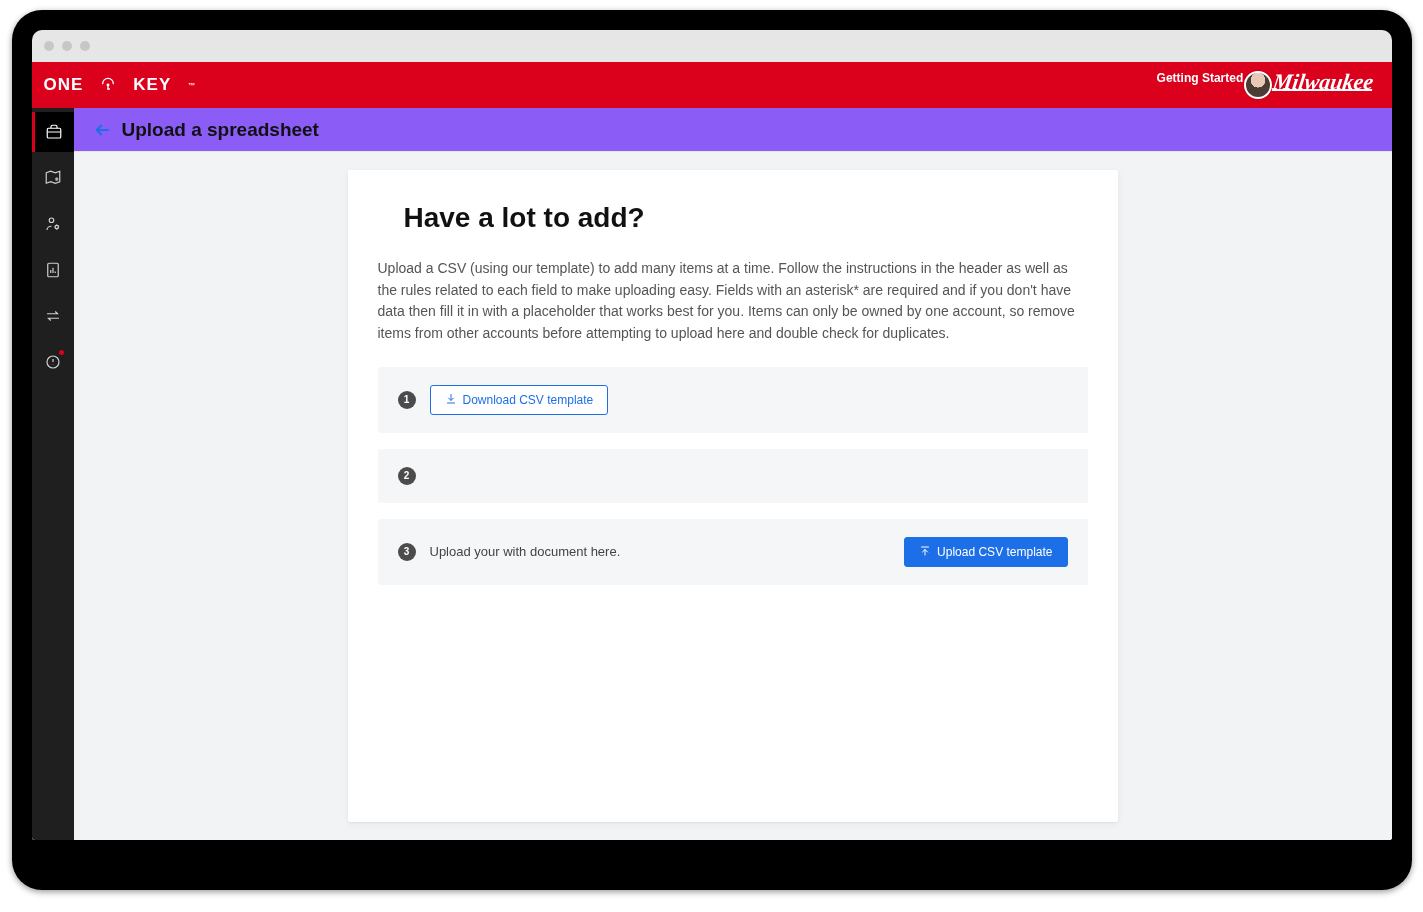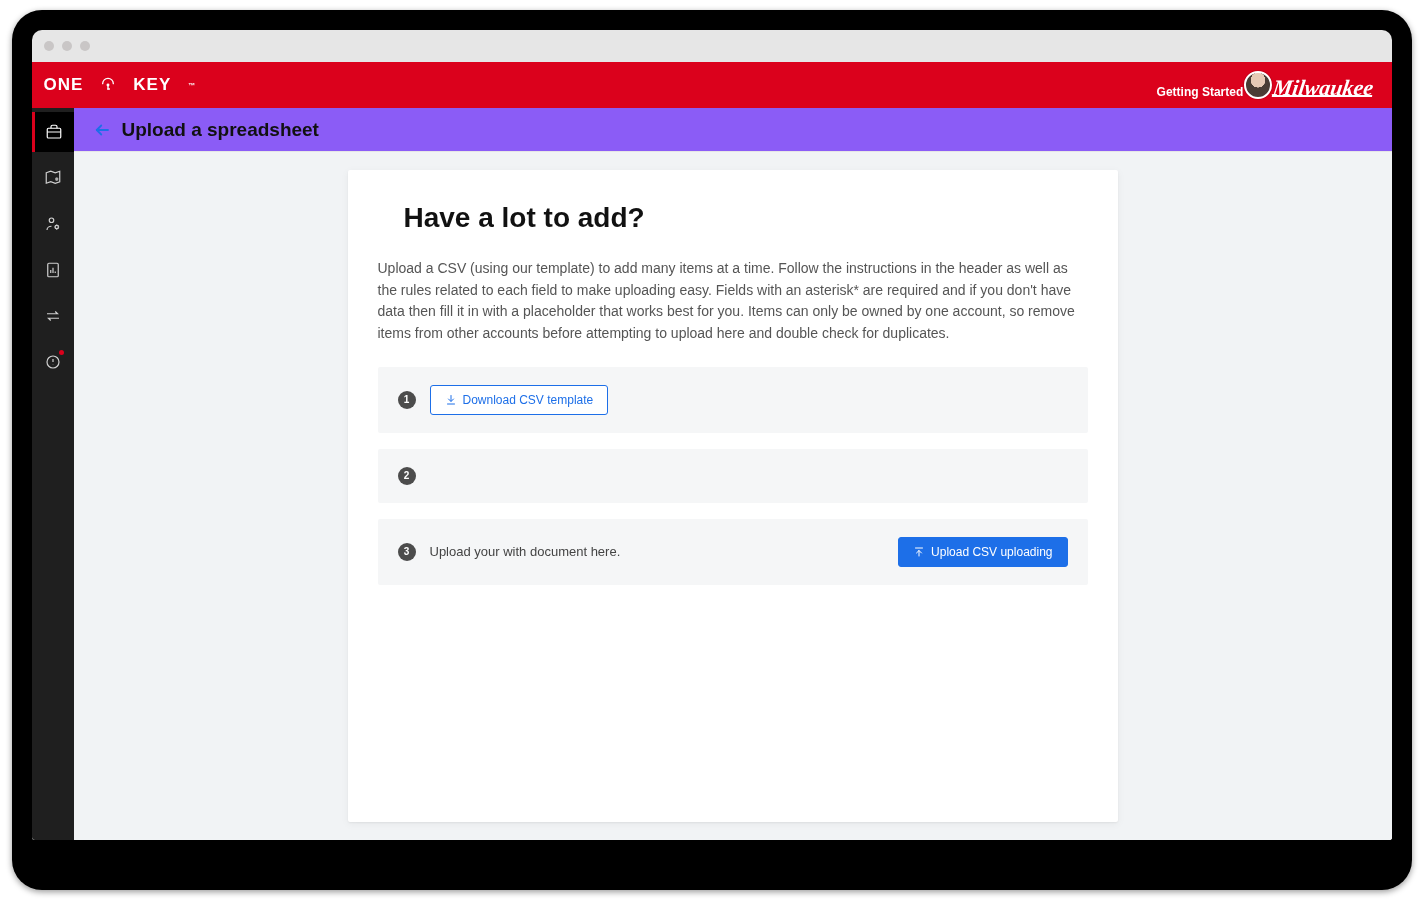--- a/index.html
+++ b/index.html
@@ -64,21 +64,21 @@
     letter-spacing: 1px;
   }
   .logo-onekey .key-icon {
     display:inline-flex; align-items:center; justify-content:center;
     width:18px; height:18px;
   }
   .logo-onekey .tm { font-size: 7px; vertical-align: top; margin-left:1px;}
   .header-right {
     margin-left: auto;
     display: flex;
-    align-items: flex-end;
+    align-items: flex-start;
     gap: 1px;
   }
   .getting-started {
     font-size: 12px;
     font-weight: 700;
   }
   .avatar {
     width: 28px; height: 28px; border-radius: 50%;
     background: radial-gradient(circle at 50% 30%, #e7c9b5 0 35%, #4a3c35 36% 100%);
     border: 2px solid #fff;
@@ -194,21 +194,21 @@
     display:flex; align-items:center; justify-content:center;
     flex: none;
   }
   .step-text {
     font-size: 13px;
     color: #444;
     flex:1;
   }
   .btn {
     display:inline-flex;
-    align-items:center;
+    align-items:flex-start;
     gap:6px;
     font-size: 12px;
     font-weight:500;
     padding: 7px 14px;
     border-radius: 3px;
     cursor:pointer;
     white-space: nowrap;
   }
   .btn-outline {
     border: 1px solid #1d6fe8;
@@ -334,21 +334,21 @@
 
               <div class="step-row">
                 <div class="step-num">3</div>
                 <div class="step-text">Upload your with document here.</div>
                 <div class="btn btn-primary">
                   <svg width="12" height="12" viewBox="0 0 24 24" fill="none" stroke="#fff" stroke-width="2" stroke-linecap="round" stroke-linejoin="round">
                     <path d="M12 20V9"></path>
                       <path d="M7 14l5-5 5 5"></path>
                       <path d="M5 4h14"></path>
                   </svg>
-                  <span>Upload CSV uploading</span>
+                  <span>Upload CSV template</span>
                 </div>
               </div>
 
             </div>
           </div>
         </div>
       </div>
     </div>
   </div>
 </div>

